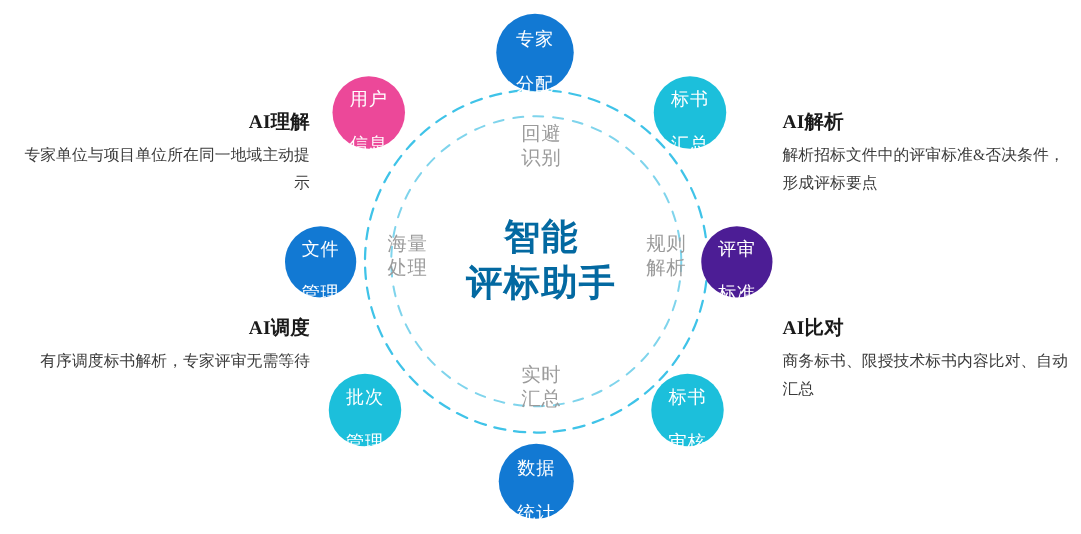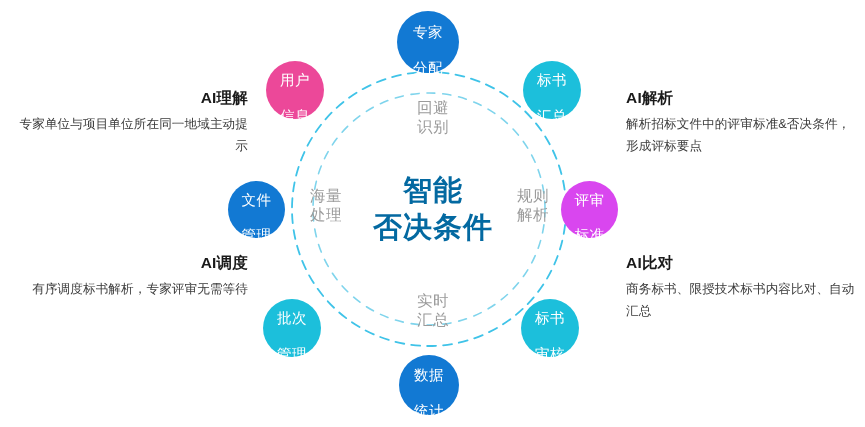--- a/index.html
+++ b/index.html
@@ -15,20 +15,21 @@
     width: 865px;
     height: 427px;
     background: #ffffff;
     overflow: hidden;
   }
 
   
   .text-block {
     position: absolute;
     width: 230px;
+    font-family: Liberation Serif, serif;
   }
   .text-block .tb-title {
     font-size: 15.5px;
     font-weight: bold;
     color: #1a1a1a;
     line-height: 1.35;
     letter-spacing: 0.2px;
     margin-bottom: 5px;
   }
   .text-block .tb-body {
@@ -112,21 +113,21 @@
 
 <div id="infographic">
 
   <svg class="rings" viewBox="0 0 865 427" xmlns="http://www.w3.org/2000/svg">
     <circle cx="429" cy="209" r="137" fill="none" stroke="#3FC3E8" stroke-width="1.8" stroke-dasharray="9 7" stroke-linecap="round"></circle>
     <circle cx="429" cy="209" r="116" fill="none" stroke="#7FD4EC" stroke-width="1.6" stroke-dasharray="8 8" stroke-linecap="round"></circle>
   </svg>
 
   <div id="center-title">
     <div>智能</div>
-    <div>否决条件</div>
+    <div>评标助手</div>
   </div>
 
   <div class="ring-label" id="ring-label-top">
     <div>回避</div>
     <div>识别</div>
   </div>
   <div class="ring-label" id="ring-label-right">
     <div>规则</div>
     <div>解析</div>
   </div>
@@ -144,21 +145,21 @@
       <span>专家</span><br>
       <span>分配</span>
     </span>
   </div>
   <div class="node" id="node-1" style="background: rgb(28, 191, 219);">
     <span class="node-label">
       <span>标书</span><br>
       <span>汇总</span>
     </span>
   </div>
-  <div class="node" id="node-2" style="background: #d946ef; justify-content: center;">
+  <div class="node" id="node-2" style="background: #4c1d95; justify-content: center;">
     <span class="node-label">
       <span>评审</span><br>
       <span>标准</span>
     </span>
   </div>
   <div class="node" id="node-3" style="background: rgb(28, 191, 219);">
     <span class="node-label">
       <span>标书</span><br>
       <span>审核</span>
     </span>

